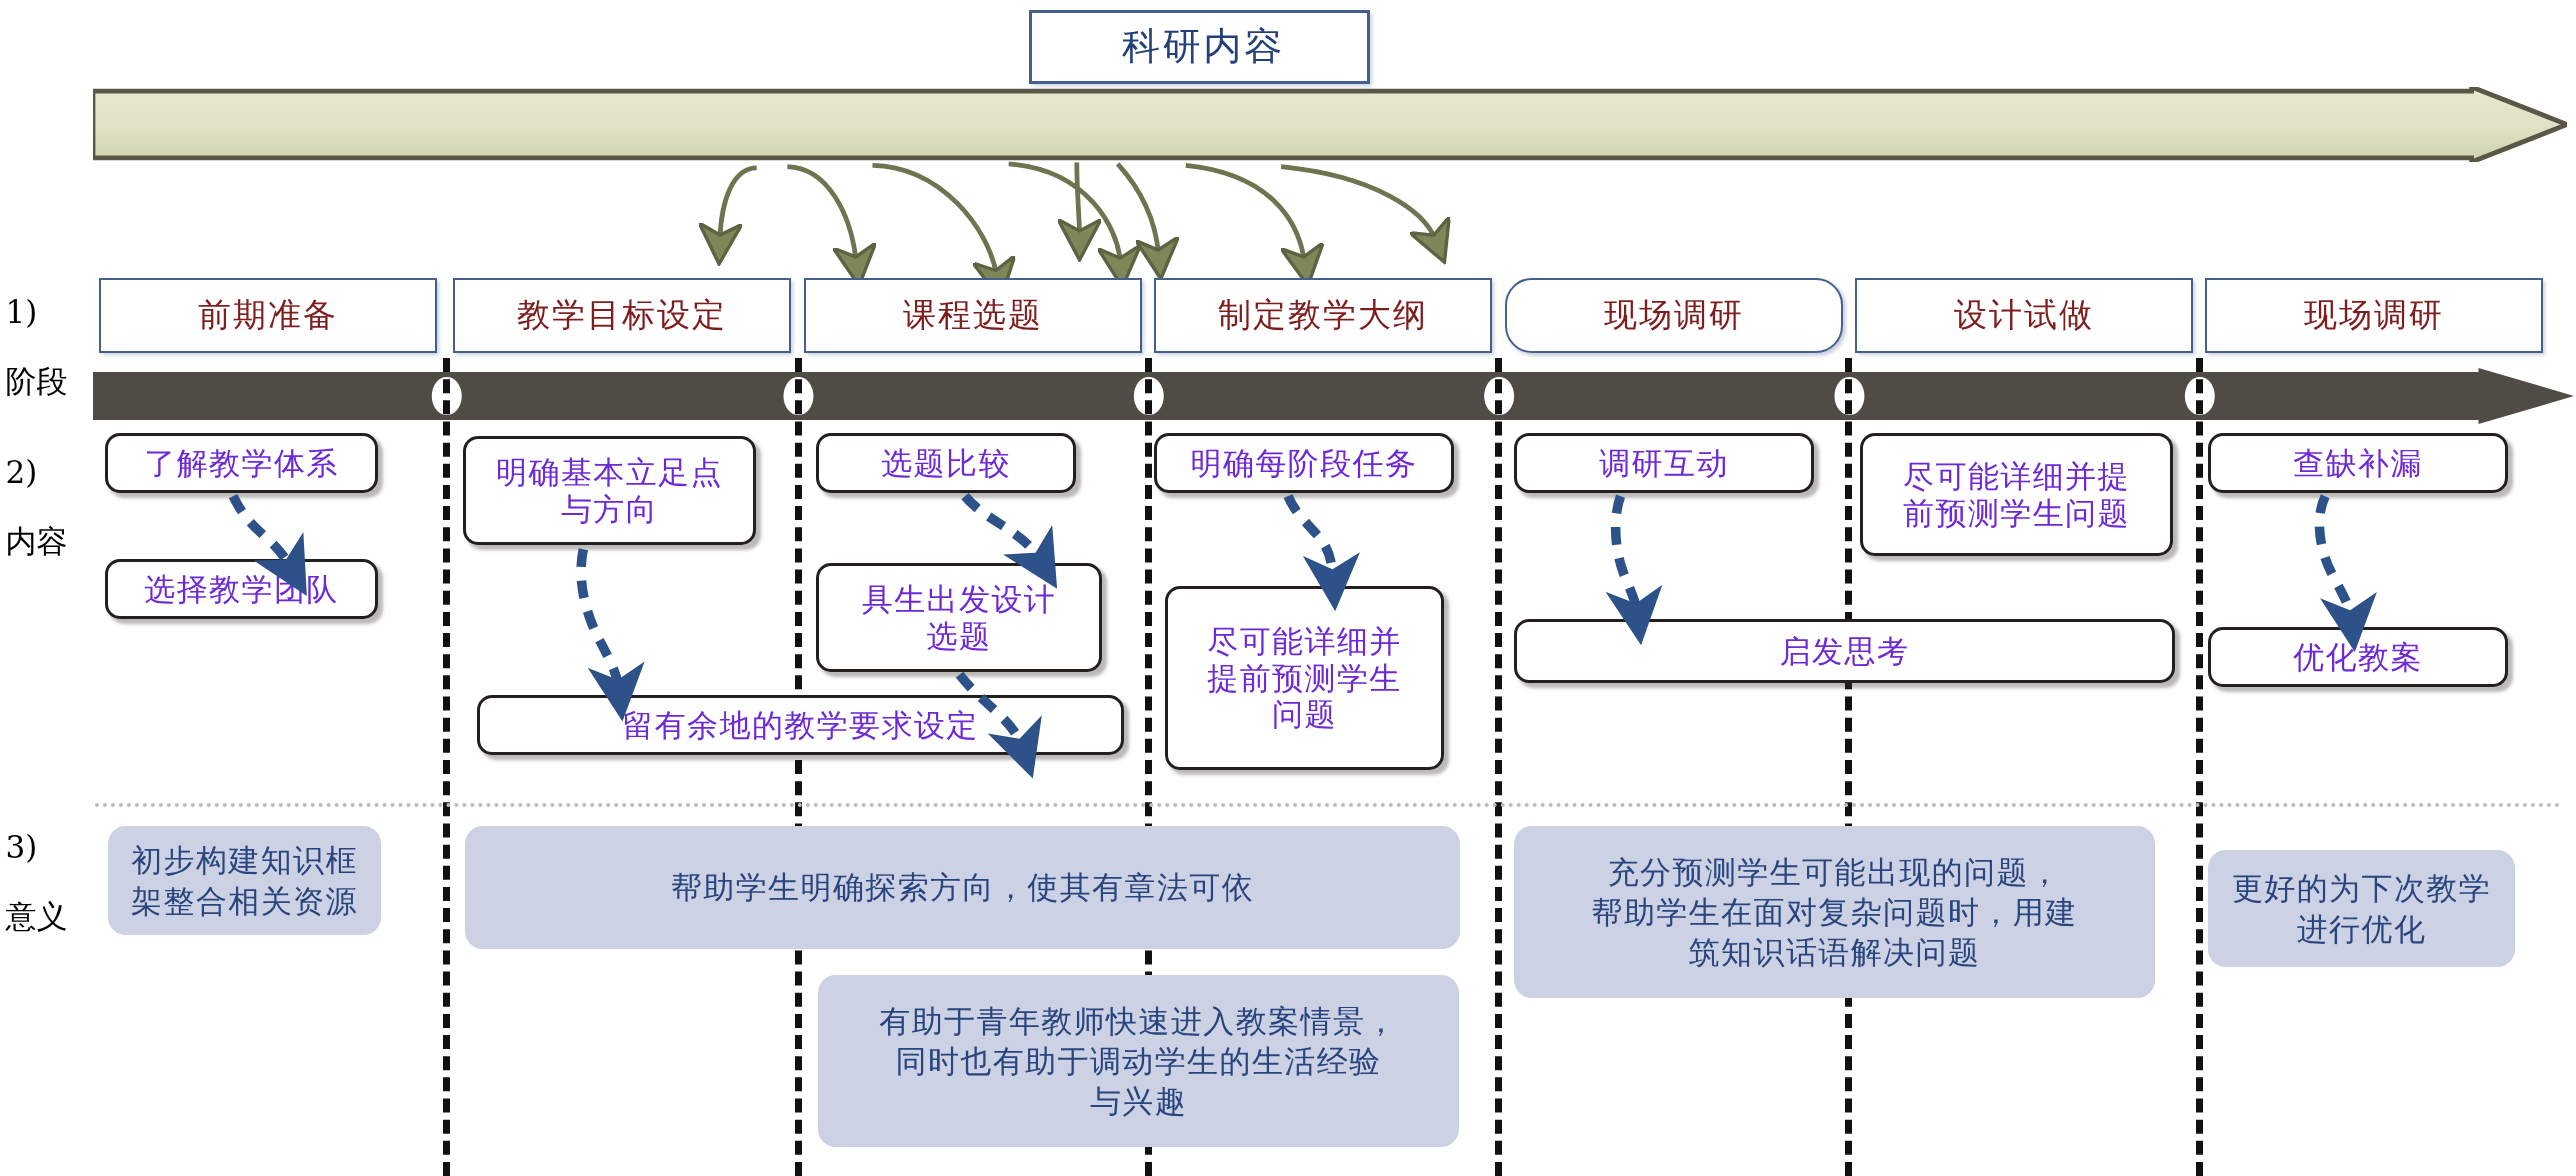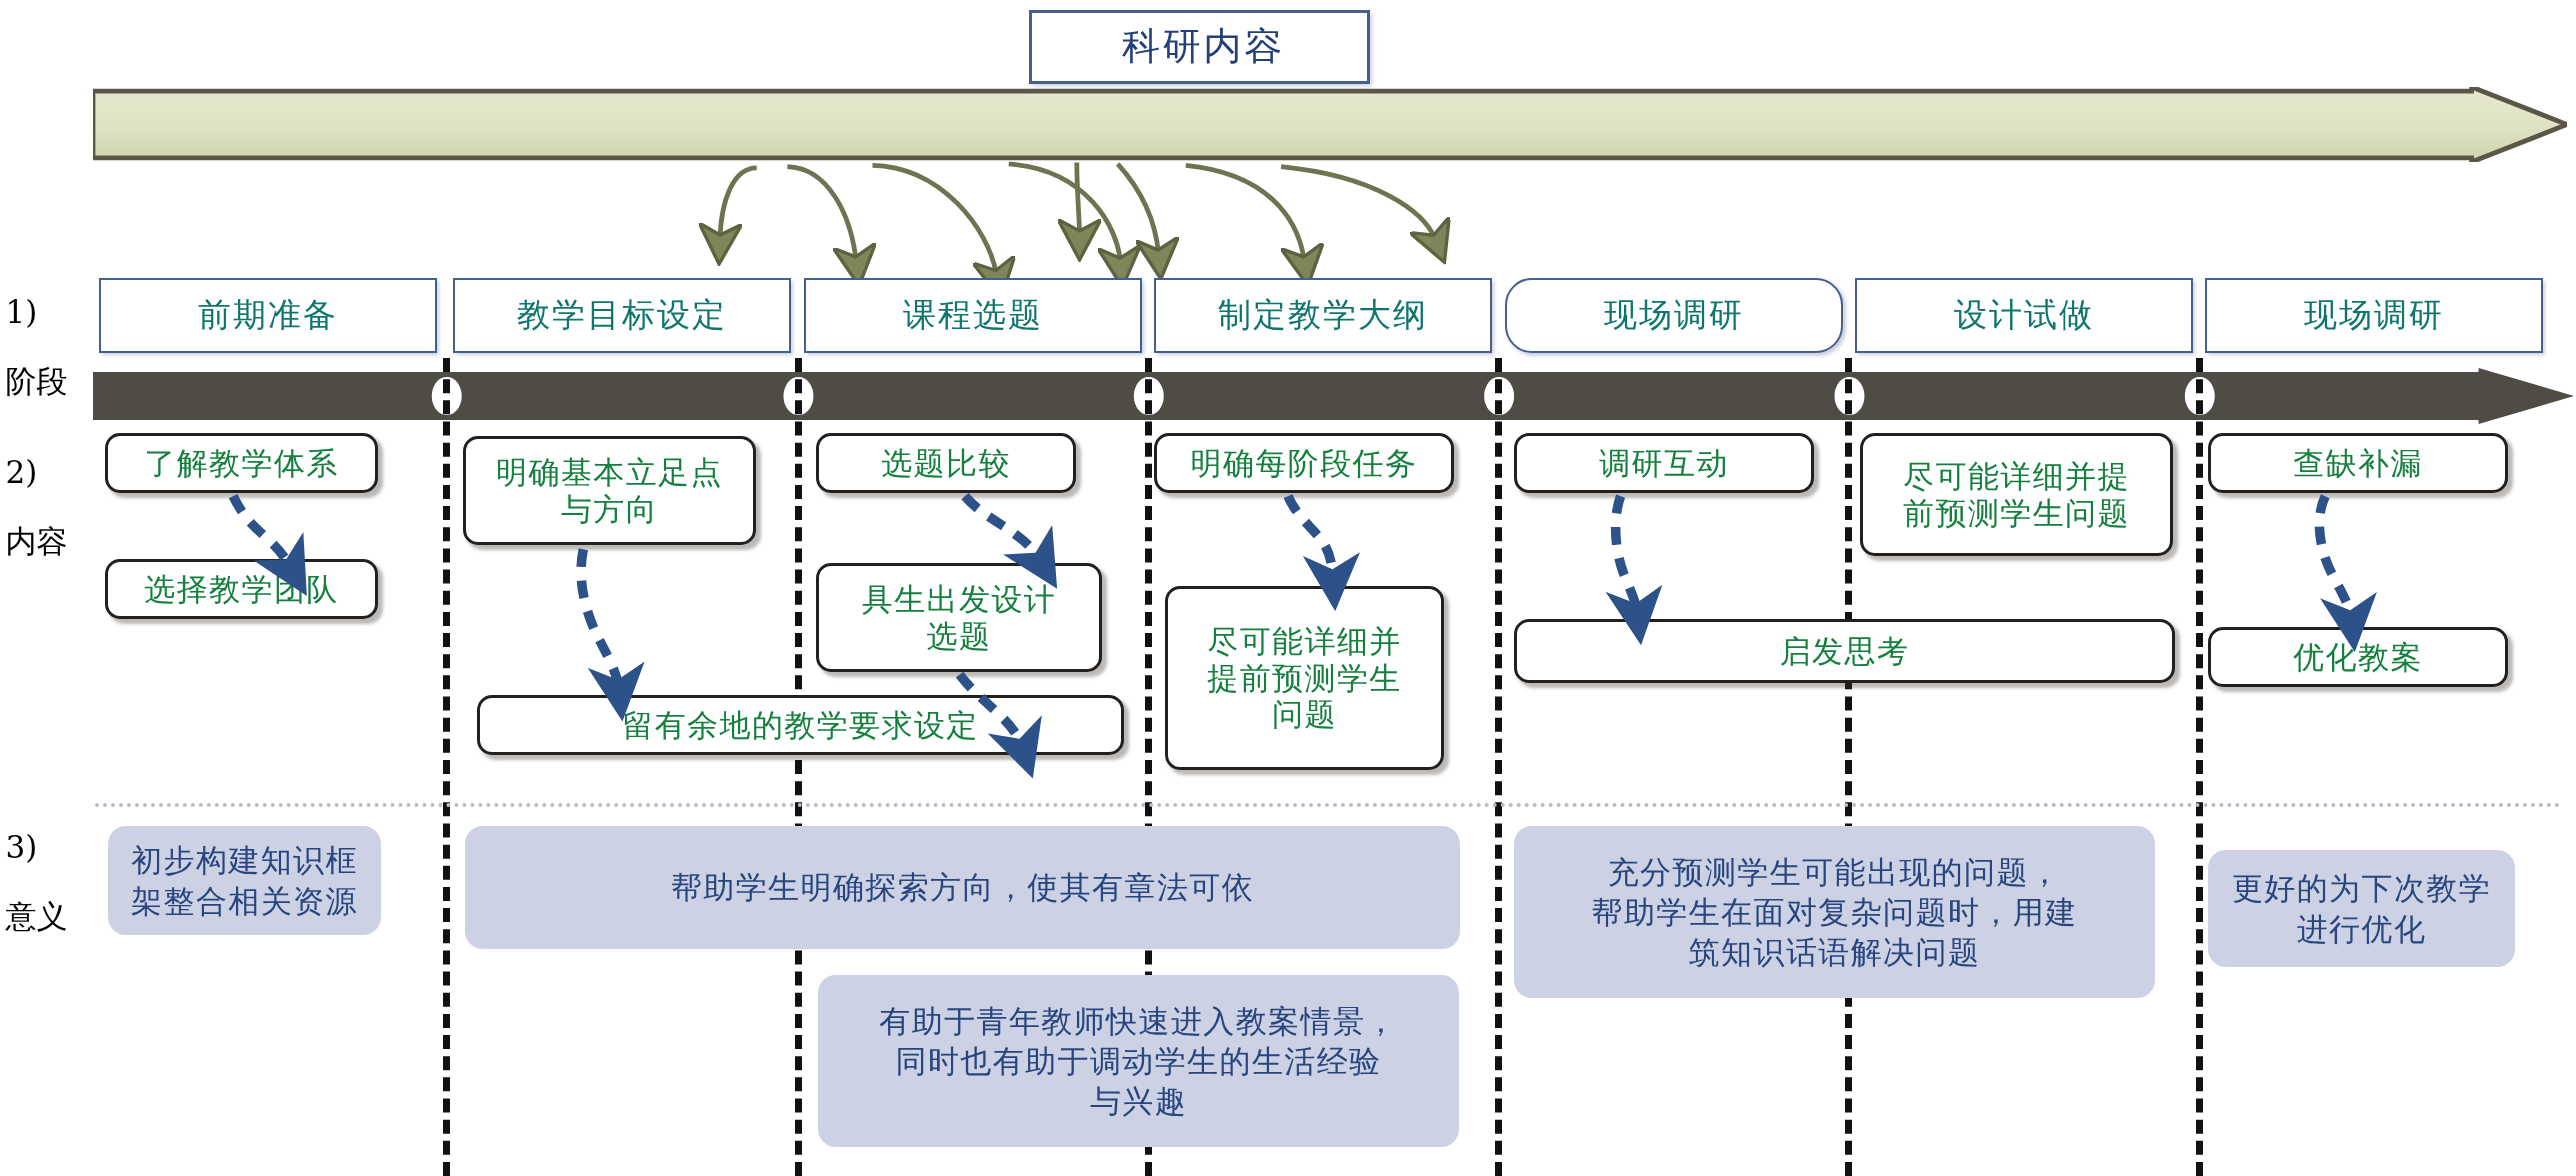--- a/index.html
+++ b/index.html
@@ -38,21 +38,21 @@
     text-align:left;white-space:pre-line;
   }
 
   
   .stage-box{
     height:71px;top:278px;
     border:2.7px solid #43608f;
     background:#ffffff;
     box-shadow:2.7px 2.7px 3.4px rgba(130,140,170,.40);
     display:flex;align-items:center;justify-content:center;
-    color:#0f766e;font-size:33px;letter-spacing:2px;
+    color:#7f1d1d;font-size:33px;letter-spacing:2px;
     font-family:"DejaVu Serif",serif;
   }
 
   
   #timeline{left:93px;top:368px;width:2481px;height:56px;}
 
   
   .divider{
     width:0;border-left:7.5px dashed #111111;
     top:358px;height:818px;
@@ -64,21 +64,21 @@
     border-top:4.1px dotted #b9bcc6;
   }
 
   
   .content-box{
     border:3.4px solid #231f1c;border-radius:15px;
     background:#ffffff;
     box-shadow:4.1px 4.1px 3.4px rgba(60,55,50,.35);
     display:flex;align-items:center;justify-content:center;
     text-align:center;
-    color:#15803d;font-size:31px;line-height:1.18;letter-spacing:1.4px;
+    color:#6d28d9;font-size:31px;line-height:1.18;letter-spacing:1.4px;
     font-family:"DejaVu Serif",serif;
     padding:2.7px 6.8px;box-sizing:border-box;
   }
 
   
   .meaning-box{
     border-radius:17.7px;
     background:#ccd2e3;
     display:flex;align-items:center;justify-content:center;
     text-align:center;

